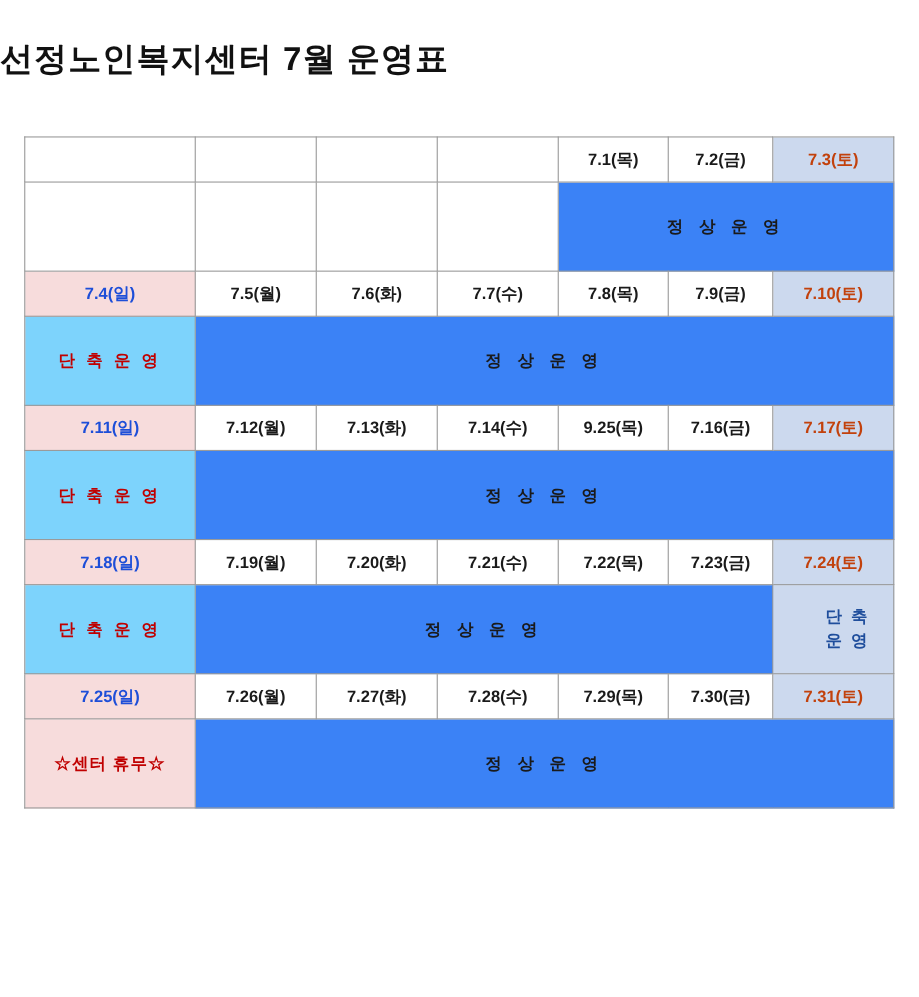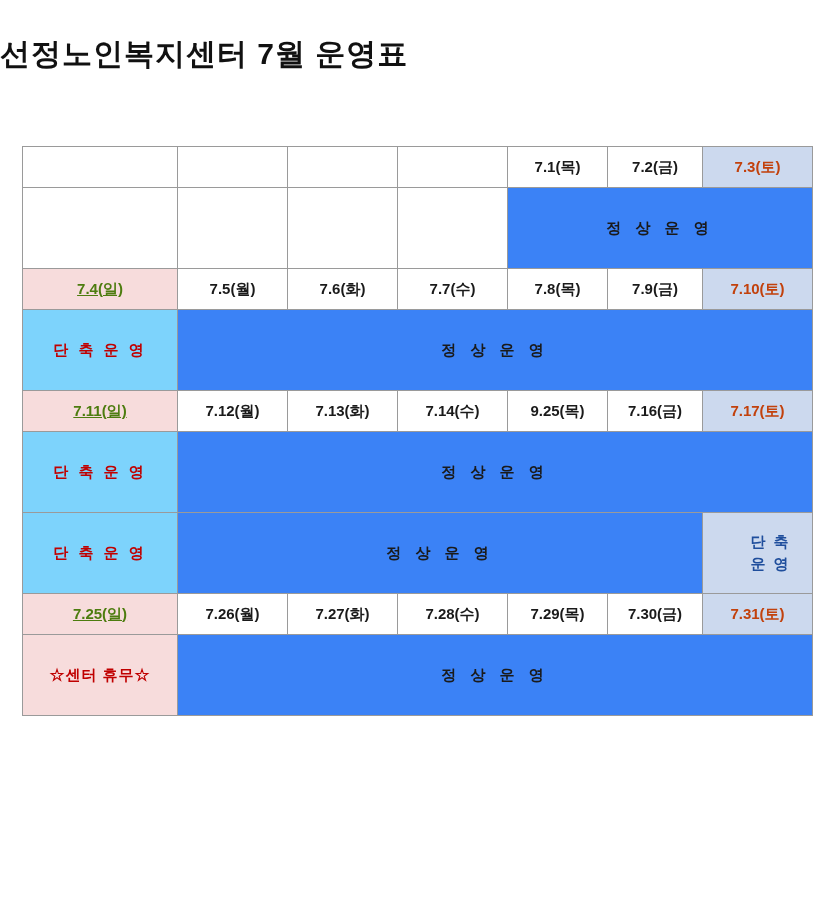--- a/index.html
+++ b/index.html
@@ -19,21 +19,21 @@
     text-align: left;
     font-size: 30px;
     font-weight: bold;
     letter-spacing: 1px;
     margin-top: 34px;
     color: #111111;
   }
   .calendar-wrap {
     position: absolute;
     left: 22px;
-    top: 146px;
+    top: 124px;
     width: 790px;
   }
   table.cal {
     border-collapse: collapse;
     table-layout: fixed;
     width: 790px;
   }
   table.cal td {
     border: 1px solid #9a9a9a;
     text-align: center;
@@ -47,22 +47,21 @@
     background: transparent;
   }
   
   td.date {
     height: 40px;
     background: #ffffff;
     color: #1a1a1a;
   }
   td.date.sun {
     background: #f7dcdc;
-    color: #4d7c0f;
-    text-decoration: underline;
+    color: #1d4ed8;
   }
   td.date.sat {
     background: #ccd9ee;
     color: #c2410c;
   }
   
   td.content {
     height: 40px;
     background: #3b82f6;
     color: #1a1a1a;
@@ -150,20 +149,29 @@
         <td class="date">9.25(목)</td>
         <td class="date">7.16(금)</td>
         <td class="date sat">7.17(토)</td>
       </tr>
       <tr>
         <td class="content sun normal-tall">단 축 운 영</td>
         <td class="content normal-tall" colspan="6">정 상 운 영</td>
       </tr>
 
       <tr>
+        <td class="date sun">7.18(일)</td>
+        <td class="date">7.19(월)</td>
+        <td class="date">7.20(화)</td>
+        <td class="date">7.21(수)</td>
+        <td class="date">7.22(목)</td>
+        <td class="date">7.23(금)</td>
+        <td class="date sat">7.24(토)</td>
+      </tr>
+      <tr>
         <td class="content sun normal-tall">단 축 운 영</td>
         <td class="content normal-tall" colspan="5">정 상 운 영</td>
         <td class="content sat normal-tall two-line">
           <span>단 축</span>
           <span>운 영</span>
         </td>
       </tr>
 
       <tr>
         <td class="date sun">7.25(일)</td>

